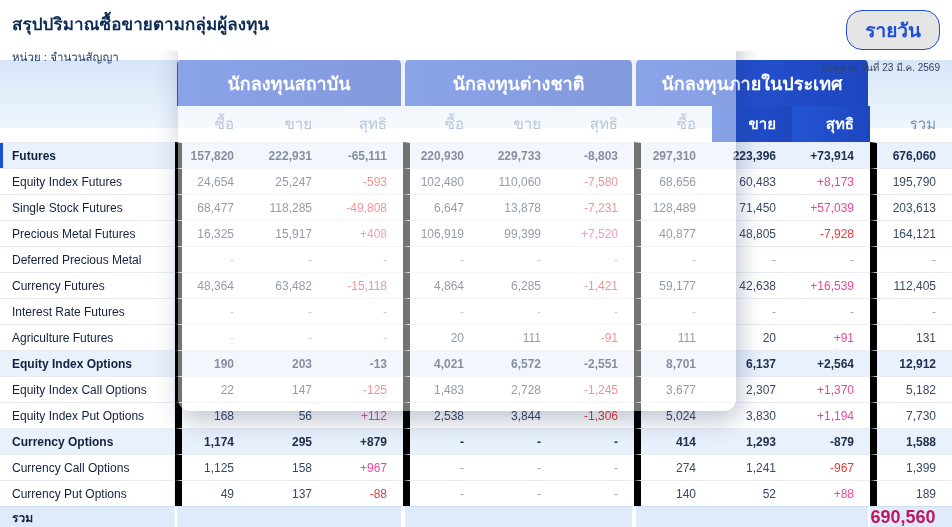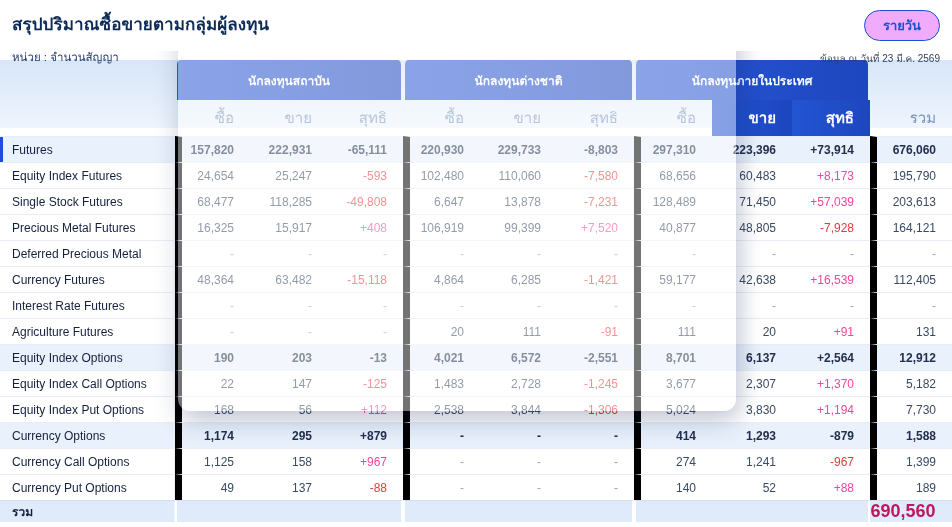--- a/index.html
+++ b/index.html
@@ -14,39 +14,39 @@
   
   .topbar{
     position:relative;z-index:10;height:51px;box-sizing:border-box;
     display:flex;justify-content:space-between;align-items:flex-start;
     padding:10px 12px 0 12px;background:#fff;
   }
   .title{font-size:17px;font-weight:700;color:#0d2b57;letter-spacing:.1px;}
   .unit{font-size:11.5px;color:#27406b;margin-top:11px;}
   .top-right{display:flex;flex-direction:column;align-items:flex-end;gap:10px;}
   .daily-btn{
-    display:inline-block;border:1px solid #1d4ed8;color:#1d4ed8;background:#f0abfc;
-    border-radius:16px;padding:4px 18px;font-size:13px;font-weight:600;cursor:pointer;
+    display:inline-block;border:1px solid #1d4ed8;color:#1d4ed8;background:#e5e5e5;
+    border-radius:16px;padding:4px 18px;font-size:19px;font-weight:600;cursor:pointer;
     font-family:inherit;
   }
   .asof{font-size:10px;color:#33415c;}
 
   
   .band{position:absolute;left:0;top:60px;width:952px;height:68px;z-index:1;
     background:linear-gradient(180deg,#d7e6f8 0%,#eef5fd 100%);}
 
   
   table{
     position:absolute;left:0;top:60px;width:952px;z-index:2;
     border-collapse:separate;border-spacing:0;table-layout:fixed;
   }
   th,td{box-sizing:border-box;padding:0;font-weight:400;}
   th.corner{background:transparent;}
   th.group{
-    height:40px;font-size:12px;font-weight:600;color:#fff;text-align:center;vertical-align:middle;
+    height:46px;font-size:18px;font-weight:600;color:#fff;text-align:center;vertical-align:middle;
     background:linear-gradient(90deg,#2b59d6 0%,#1d46c0 100%);
     border-left:2px solid transparent;border-right:2px solid transparent;
     background-clip:padding-box;border-radius:5px 5px 0 0;
   }
   th.sub{
     height:36px;font-size:15px;font-weight:500;color:#7d93b8;
     text-align:right;padding-right:16px;vertical-align:middle;background:transparent;
   }
   th.sub.blue-ext{
     background:linear-gradient(90deg,#2355d2 0%,#1d46c0 100%);
@@ -59,21 +59,21 @@
     vertical-align:middle;background:#fff;
   }
   td.label{padding-left:12px;text-align:left;color:#14213d;border-right:1px solid #eef1f6;}
   td.num{text-align:right;padding-right:16px;}
   td.num.neg{color:#e23b3b;}
   td.num.pos{color:#ec4899;}
   td.num.dash{color:#9aa5b5;}
   td.gs{border-left:7px solid #000000;}
 
   tr.hl td{background:#e9f1fc;}
-  tr.hl td.label{font-weight:400;}
+  tr.hl td.label{font-weight:700;}
   tr.hl td.num{font-weight:600;color:#22304e;}
   tr.accent td.label{box-shadow:inset 3px 0 0 #1d4ed8;}
 
   tfoot td{
     height:22px;background:#dfebfa;border-top:1px solid #cfdef2;
     font-size:12px;vertical-align:middle;
   }
   tfoot td.label{font-weight:700;color:#14213d;padding-left:12px;text-align:left;}
   tfoot td.fgroup{
     border-left:2px solid transparent;border-right:2px solid transparent;background-clip:padding-box;

